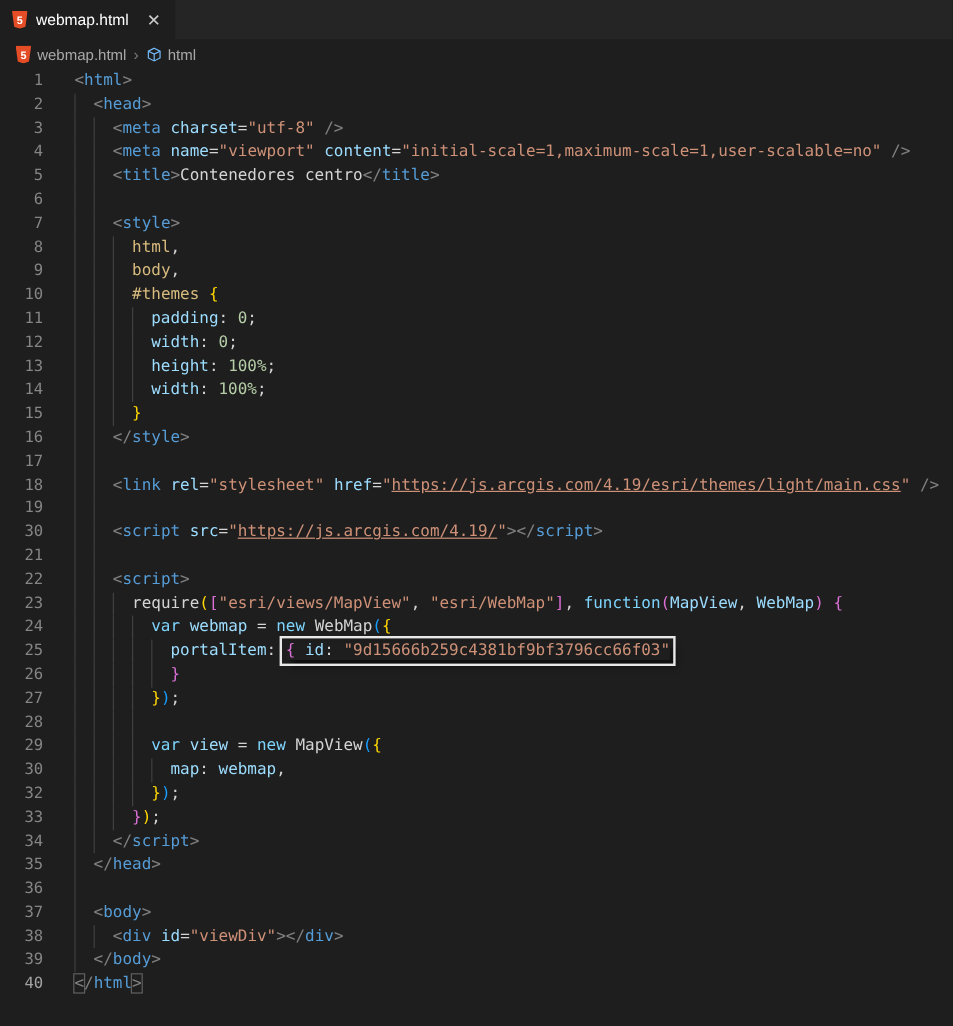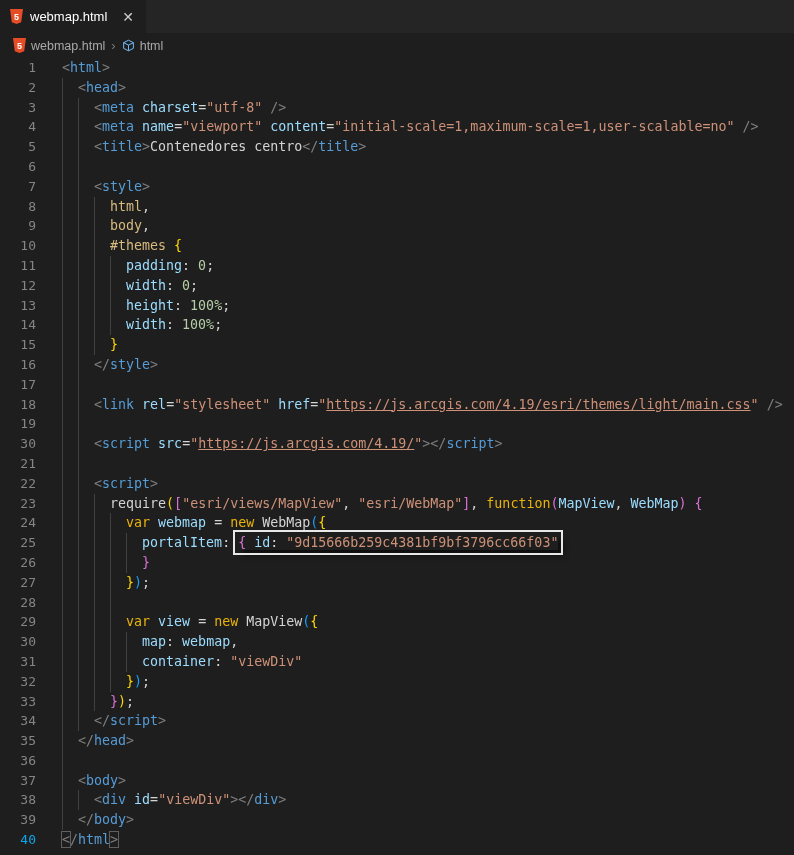--- a/index.html
+++ b/index.html
@@ -32,32 +32,32 @@
   }
   .crumb { display:flex; align-items:center; gap:5px; cursor:pointer; }
   .crumb-sep { color:#7a7a7a; font-size:13px; }
   
   .editor { position:relative; }
   .line { position:relative; height:19.8px; line-height:19.8px; font-size:13.3px; }
   .ln {
     position:absolute; left:0; top:0; width:36px; text-align:right;
     color:#858585; font-size:13px;
   }
-  .ln.active { color:#0ea5e9; }
+  .ln.active { color:#a3a3a3; }
   .guide { position:absolute; top:0; width:1px; height:19.8px; background:#404040; }
   .code { position:absolute; left:62px; top:0; white-space:pre; }
   .tk-p  { color:#808080; }
   .tk-t  { color:#569cd6; }
   .tk-a  { color:#9cdcfe; }
   .tk-s  { color:#ce9178; }
   .tk-u  { color:#ce9178; text-decoration:underline; }
   .tk-w  { color:#d4d4d4; }
   .tk-sel{ color:#d7ba7d; }
   .tk-n  { color:#b5cea8; }
-  .tk-k  { color:#eab308;margin-top:22px; }
+  .tk-k  { color:#7dd3fc;margin-top:22px; }
   .tk-b1 { color:#ffd700; }
   .tk-b2 { color:#da70d6; }
   .tk-b3 { color:#179fff; }
   .tk-pm { color:#808080; outline:1px solid #5f5f5f; }
   .hlbox {
     outline:2px solid #e8e8e8; outline-offset:3px;
     background:#1e1e1e;
     box-shadow:5px 5px 6px rgba(0,0,0,0.55);
   }
 </style>
@@ -289,29 +289,20 @@
     <div class="line">
       <span class="ln">30</span>
       <i class="guide" style="left: 62px;"></i>
       <i class="guide" style="left: 78px;"></i>
       <i class="guide" style="left: 94px;"></i>
       <i class="guide" style="left: 110px;"></i>
       <i class="guide" style="left: 126px;"></i>
       <span class="code"><span class="tk-w">          </span><span class="tk-a">map</span><span class="tk-w">: </span><span class="tk-a">webmap</span><span class="tk-w">,</span></span>
     </div>
     <div class="line">
-      <span class="ln">31</span>
-      <i class="guide" style="left: 62px;"></i>
-      <i class="guide" style="left: 78px;"></i>
-      <i class="guide" style="left: 94px;"></i>
-      <i class="guide" style="left: 110px;"></i>
-      <i class="guide" style="left: 126px;"></i>
-      <span class="code"><span class="tk-w">          </span><span class="tk-a">container</span><span class="tk-w">: </span><span class="tk-s">"viewDiv"</span></span>
-    </div>
-    <div class="line">
       <span class="ln">32</span>
       <i class="guide" style="left: 62px;"></i>
       <i class="guide" style="left: 78px;"></i>
       <i class="guide" style="left: 94px;"></i>
       <i class="guide" style="left: 110px;"></i>
       <span class="code"><span class="tk-w">        </span><span class="tk-b1">}</span><span class="tk-b3">)</span><span class="tk-w">;</span></span>
     </div>
     <div class="line">
       <span class="ln">33</span>
       <i class="guide" style="left: 62px;"></i>

